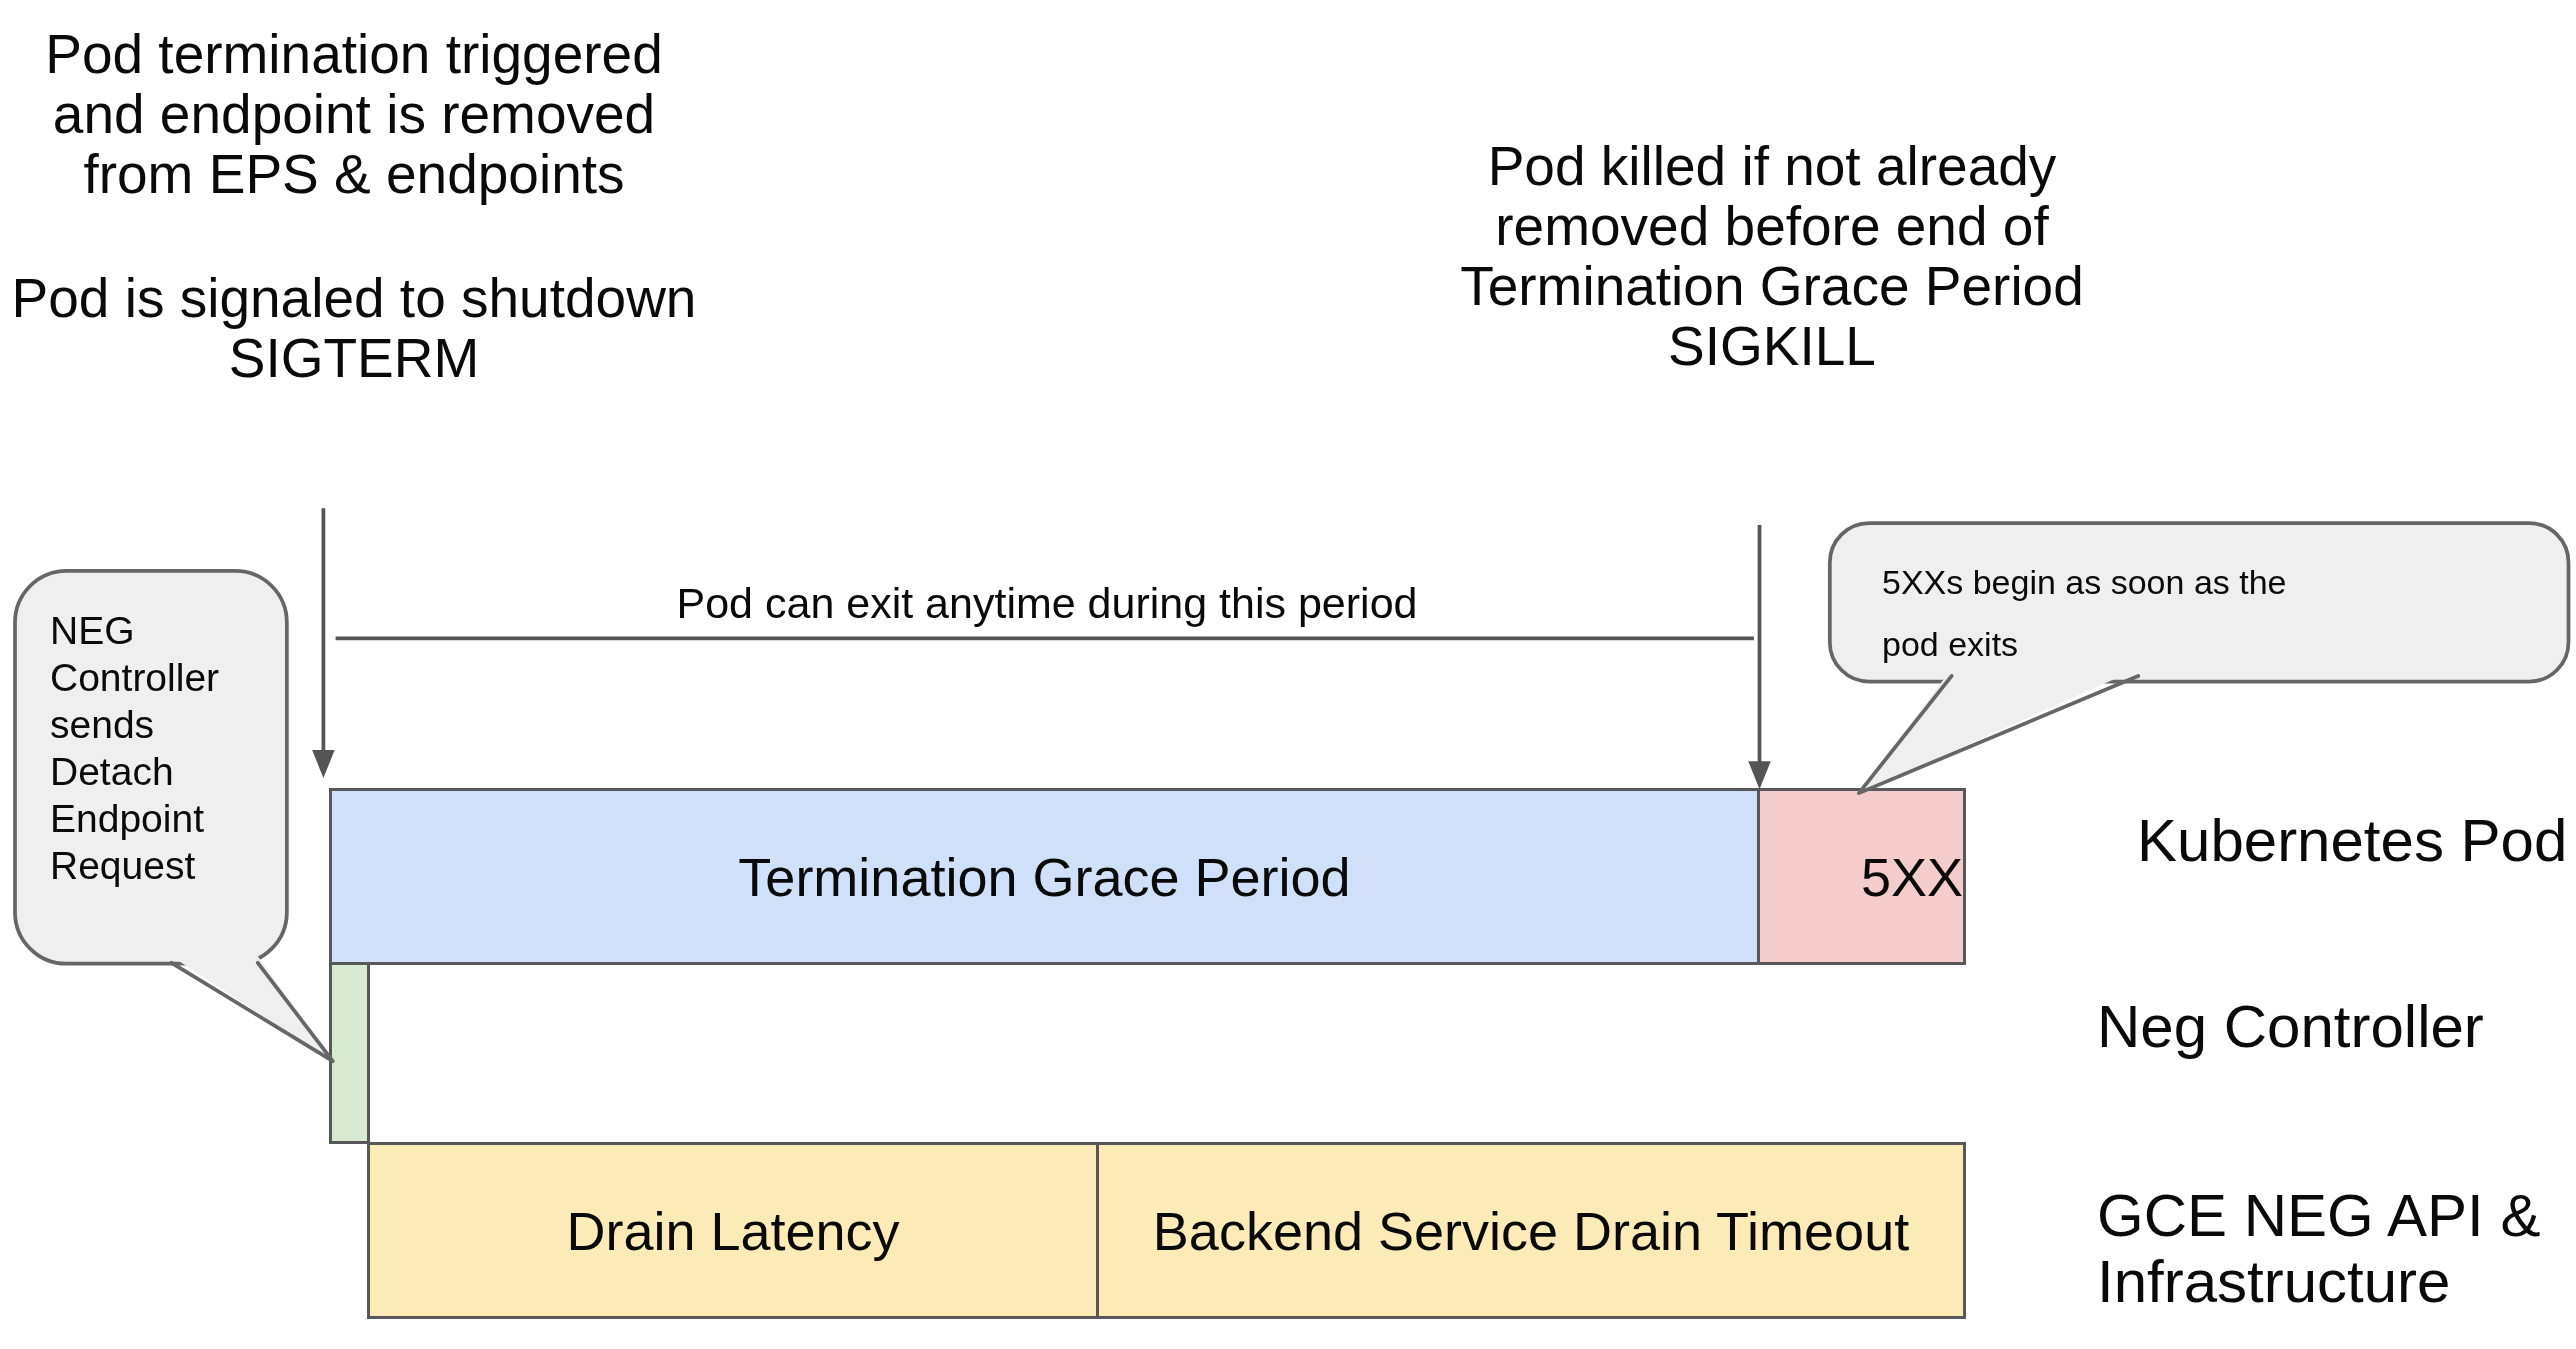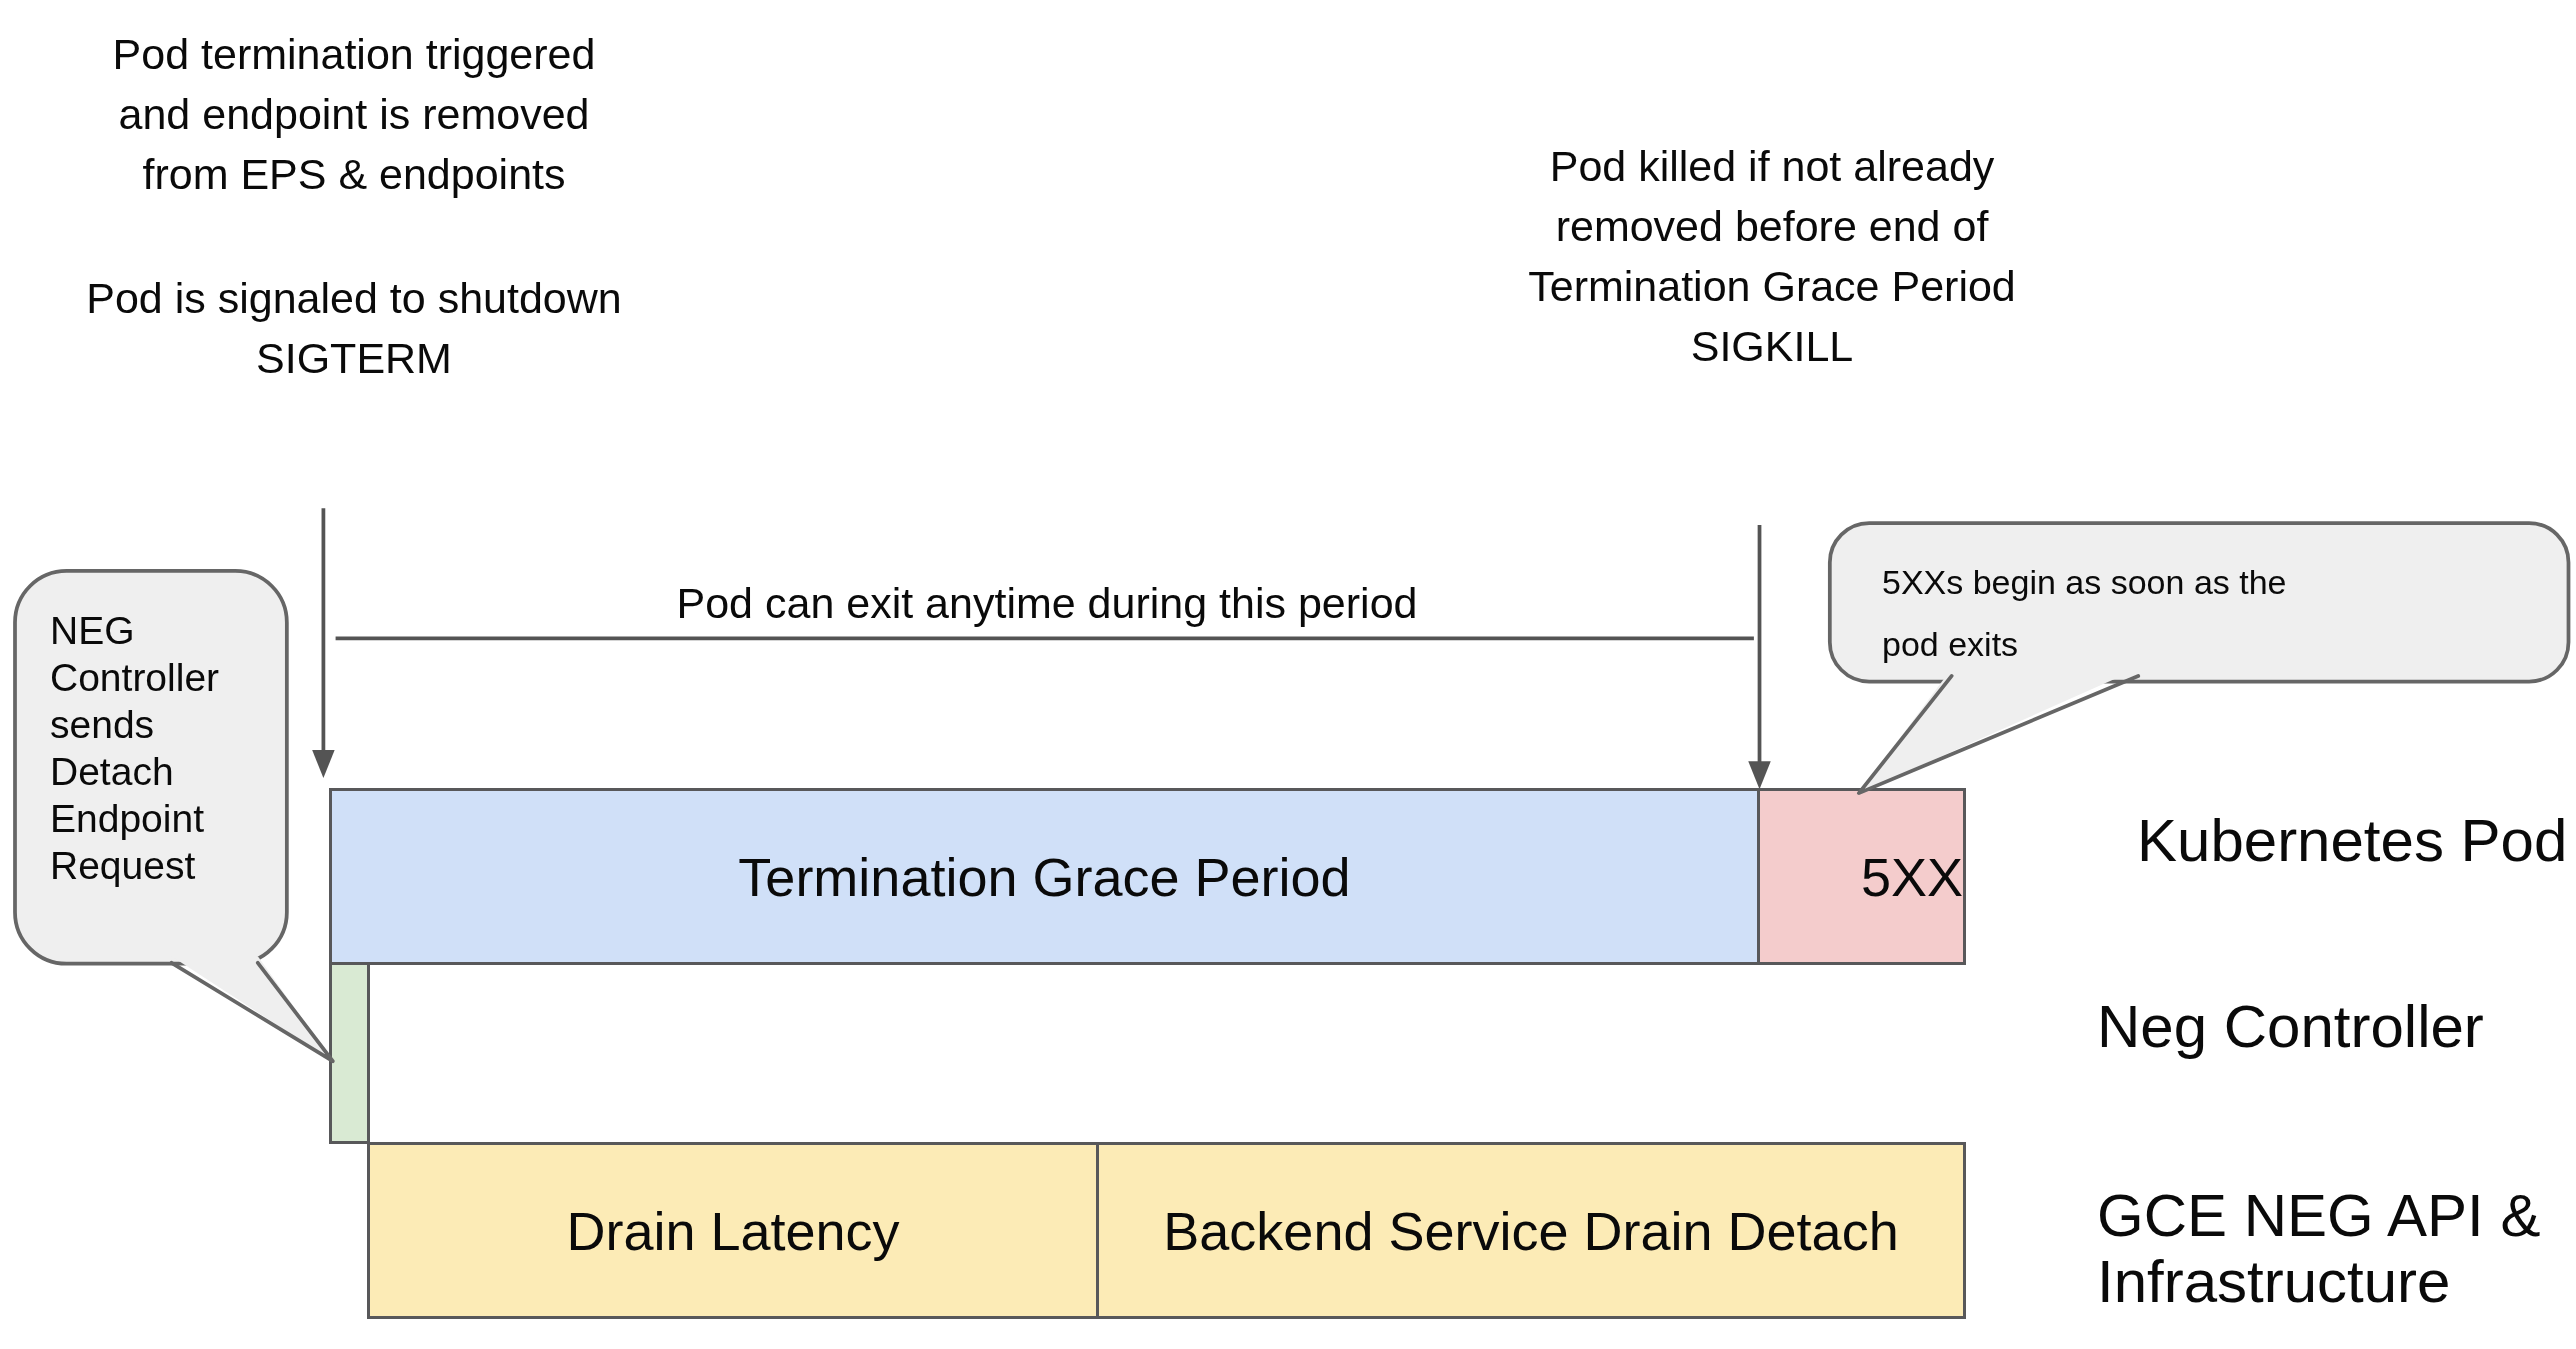--- a/index.html
+++ b/index.html
@@ -1,21 +1,21 @@
 <!DOCTYPE html>
 <html style="font-size:15px"><head>
 <meta charset="utf-8">
 <style>
   html,body{margin:0;padding:0;background:#ffffff;}
   body{width:2576px;height:1350px;position:relative;overflow:hidden;
        font-family:"Liberation Sans", sans-serif;color:#0a0a0a;}
   .stage{position:absolute;left:0;top:0;width:2576px;height:1350px;}
 
   
-  .ann{position:absolute;text-align:center;font-size:43px;line-height:60px;
+  .ann{position:absolute;text-align:center;font-size:55px;line-height:60px;
        transform:translateX(-50%);white-space:nowrap;color:#0a0a0a;}
   .ann div{white-space:nowrap;}
   #ann-top-left-1{left:354px;top:24.4px;}
   #ann-top-left-2{left:354px;top:268px;}
   #ann-pod-killed{left:1772px;top:136px;}
   #dim-label{left:1047px;top:573px;font-size:43px;line-height:60px;}
 
   
   .lane-label{position:absolute;font-size:60px;line-height:79px;white-space:nowrap;color:#0a0a0a;}
   #label-k8s{left:2097px;top:801px;margin-left:40px;}
@@ -56,21 +56,21 @@
     </div>
   </div>
 
   <div class="bar" id="bar-green"></div>
 
   <div class="bar" id="bar-yellow">
     <div class="drain-section">
       <span class="bar-label">Drain Latency</span>
     </div>
     <div class="timeout-section">
-      <span class="bar-label">Backend Service Drain Detach</span>
+      <span class="bar-label">Backend Service Drain Timeout</span>
     </div>
   </div>
 
   <svg class="overlay" width="2576" height="1350" viewBox="0 0 2748 1440">
 
     <g>
       <rect x="16" y="609" width="290" height="419" rx="55" ry="55" fill="#efefef" stroke="#666666" stroke-width="4"></rect>
       <polygon points="183,1020 355,1132 275,1020" fill="#efefef"></polygon>
       <polyline points="183,1027 355,1132 275,1027" fill="none" stroke="#666666" stroke-width="4" stroke-linejoin="round" stroke-linecap="round"></polyline>
     </g>

